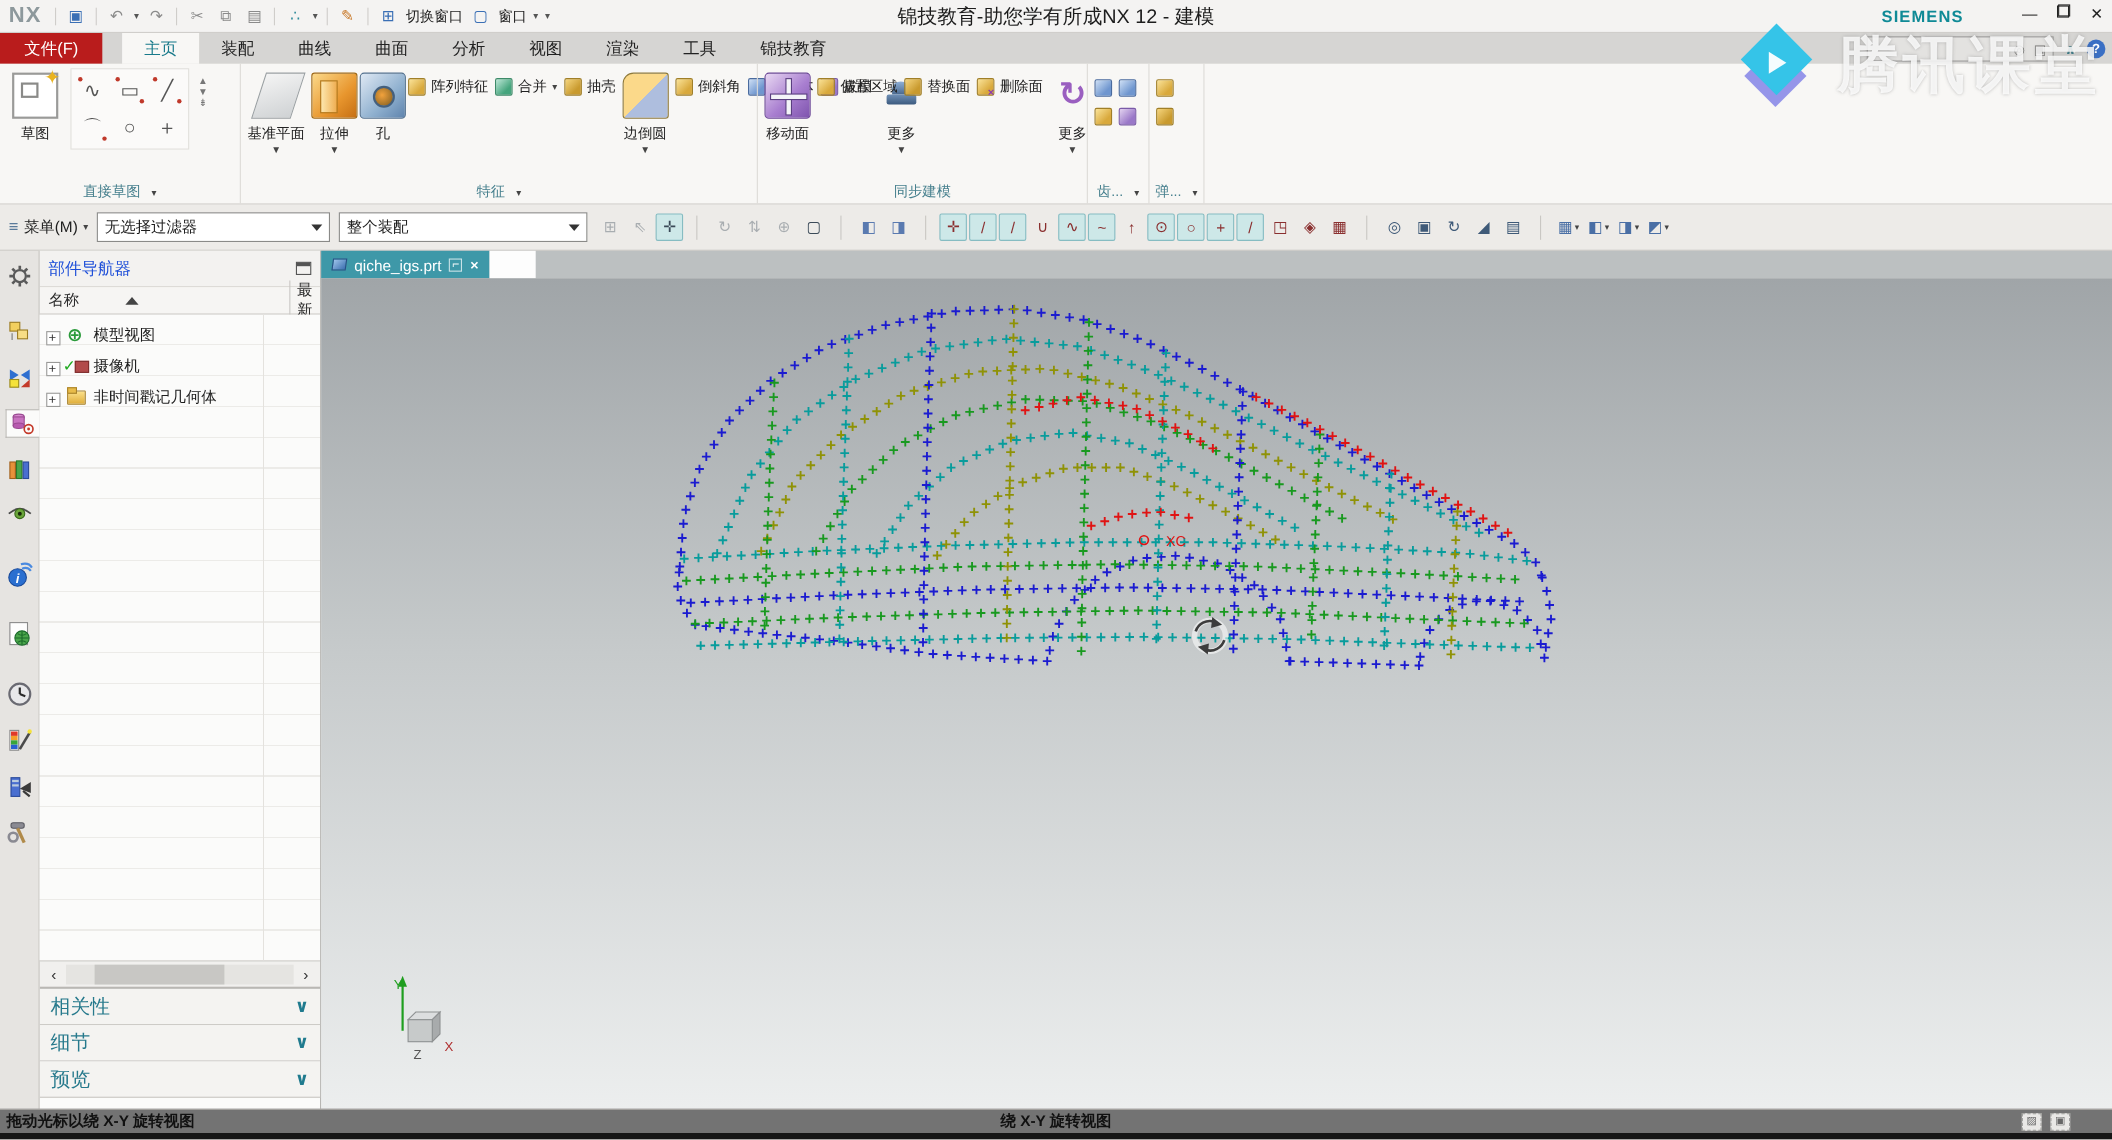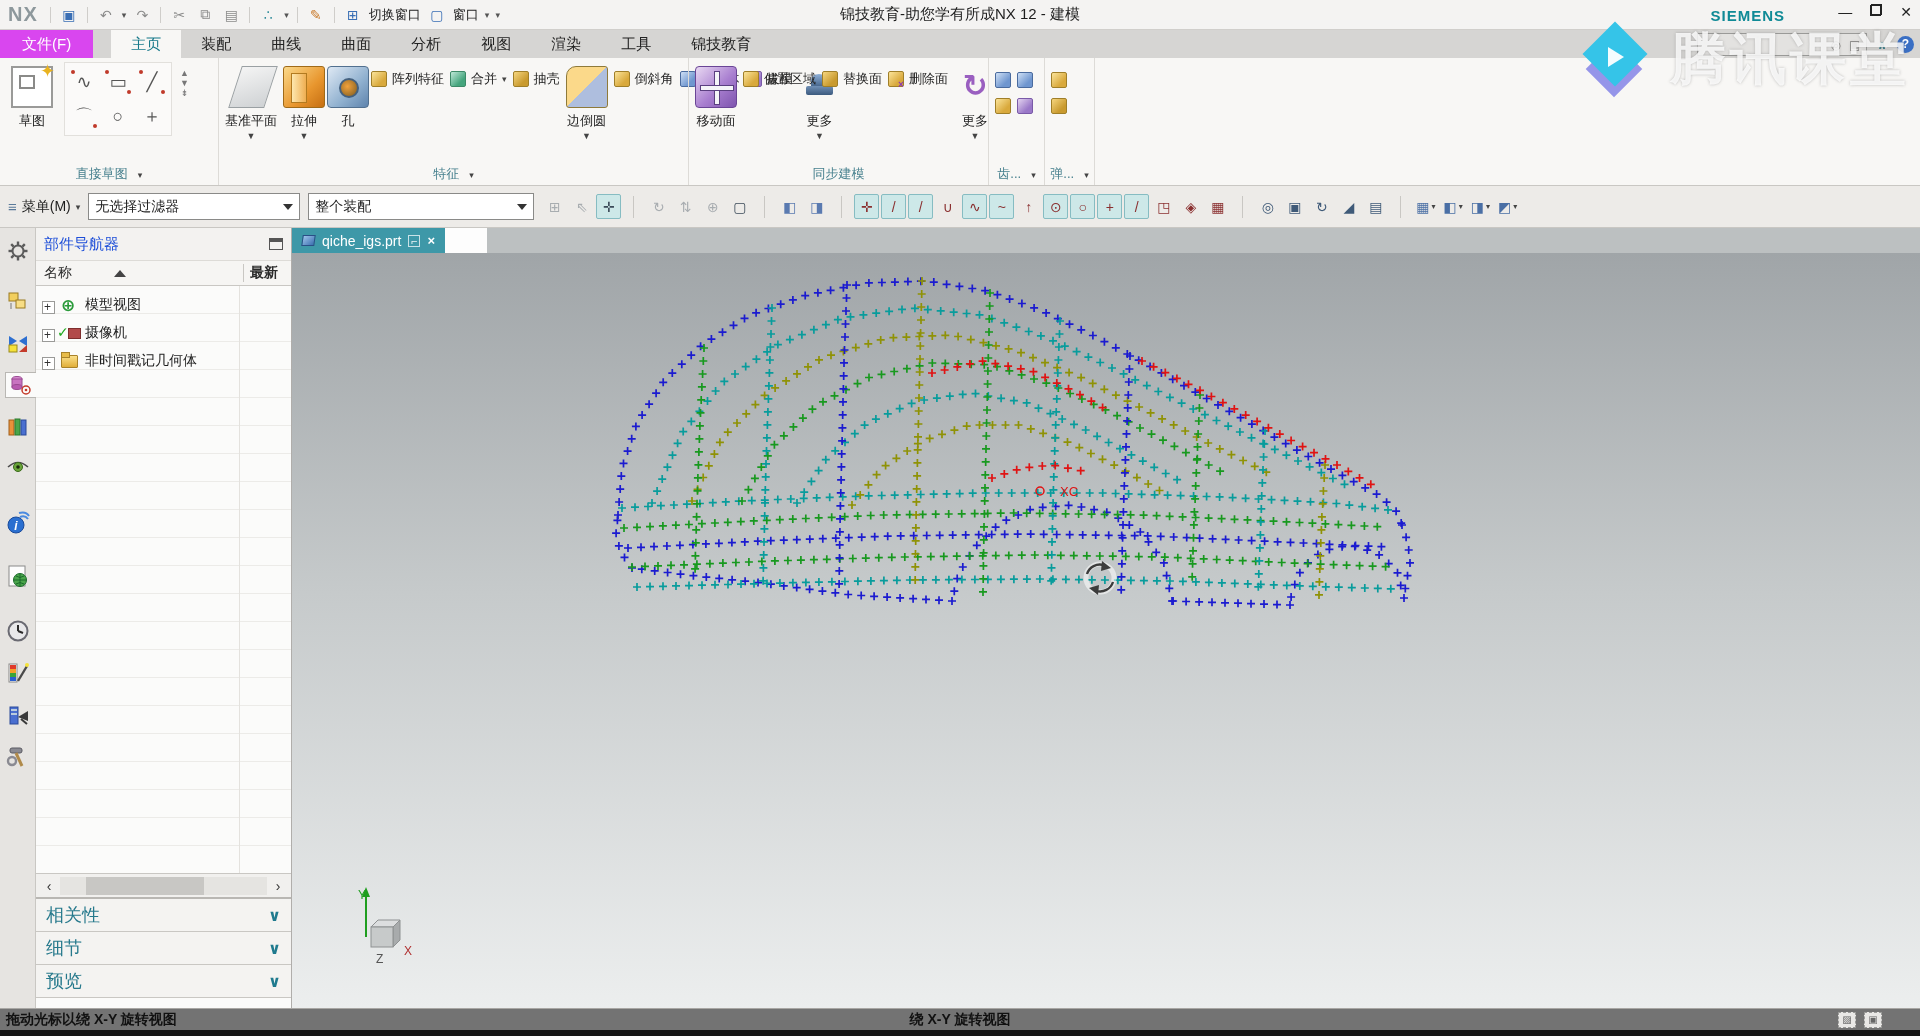--- a/index.html
+++ b/index.html
@@ -10,31 +10,31 @@
   .titlebar { position:absolute; top:0; left:0; right:0; height:30px; background:#f4f3f2; display:flex; align-items:center; border-bottom:1px solid #d0cecb; }
   .nx-logo { font-size:20px; font-weight:bold; color:#8d989c; padding:0 10px 0 8px; letter-spacing:1px; }
   .qat { display:flex; align-items:center; gap:6px; color:#8b8b8b; font-size:14px; }
   .qat .qi { width:20px; text-align:center; cursor:default; }
   .qat .sep { width:1px; height:16px; background:#cfcdca; margin:0 2px; }
   .qat .blue { color:#3a6fb5; }
   .qat .teal { color:#2e8b9a; }
   .qat .orange { color:#c97b2d; }
   .qat .txt { color:#222; font-size:13px; }
   .qat .dd { font-size:9px; color:#555; }
-  .title-center { position:absolute; left:50%; transform:translateX(-50%); display:flex; font-size:15px; color:#1d1d1d; white-space:nowrap; }
+  .title-center { position:absolute; left:50%; transform:translateX(-50%); display:flex; font-size:18px; color:#1d1d1d; white-space:nowrap; }
   .brand { position:absolute; right:135px; top:7px; color:#0f8a96; font-weight:bold; font-size:15px; letter-spacing:1px; }
   .winbtns { position:absolute; right:8px; top:4px; display:flex; gap:18px; color:#222; font-size:14px; }
   .winbtns span { cursor:default; }
   .restore-glyph { position:relative; width:12px; height:12px; display:inline-block; }
   .restore-glyph::before { content:""; position:absolute; left:0; bottom:0; width:9px; height:9px; border:1px solid #222; background:#f4f3f2; }
   .restore-glyph::after { content:""; position:absolute; right:0; top:0; width:9px; height:9px; border:1px solid #222; }
 
   
   .tabrow { position:absolute; top:30px; left:0; right:0; height:28px; background:#d6d5d3; display:flex; align-items:stretch; }
-  .file-tab { background:#d946ef; color:#fff; font-size:15px; padding:4px 22px; display:flex; align-items:center; }
+  .file-tab { background:#b91c1c; color:#fff; font-size:15px; padding:4px 22px; display:flex; align-items:center; }
   .rtab { padding:4px 20px; font-size:15px; color:#222; display:flex; align-items:center; cursor:default; }
   .rtab.active { background:#f8f7f5; color:#17798a; }
   .tabrow-right { position:absolute; right:6px; top:3px; display:flex; align-items:center; gap:10px; }
   .cmdbox { width:170px; height:23px; border:1px solid #9a9a98; background:#e3e2e0; display:flex; align-items:center; justify-content:flex-end; gap:8px; padding:0 6px; color:#7a7a78; font-size:12px; }
   .chev-up { color:#3c7d8a; font-size:12px; font-weight:bold; }
   .help-circ { width:17px; height:17px; border-radius:50%; background:#3a6fc4; color:#fff; font-size:12px; font-weight:bold; text-align:center; line-height:17px; }
 
   
   .ribbon { position:absolute; top:58px; left:0; right:0; height:128px; background:#f8f7f5; border-bottom:1px solid #c9c7c3; display:flex; }
   .rgroup { position:relative; height:100%; padding:4px 6px 20px 6px; display:flex; align-items:flex-start; gap:6px; }
@@ -111,21 +111,21 @@
   .rb-ic { position:absolute; left:5px; width:26px; height:26px; display:flex; align-items:center; justify-content:center; }
   .rb-ic.active { background:#fbfbfa; border:1px solid #b9b7b3; border-right:none; width:31px; left:5px; }
 
   .panel { width:256px; flex:0 0 256px; background:#fbfbfa; border-right:1px solid #b0aeab; display:flex; flex-direction:column; }
   .panel-title { height:32px; display:flex; align-items:center; justify-content:space-between; padding:0 8px; font-size:15px; color:#1d4ed8; background:#f3f2f0; }
   .float-icon { width:14px; height:12px; border:1px solid #555; position:relative; }
   .float-icon::before { content:""; position:absolute; left:0; right:0; top:0; height:3px; background:#555; }
   .panel-hdr { height:26px; display:flex; align-items:center; font-size:14px; color:#2b2b2b; background:#f6f5f3; border-top:1px solid #dddbd7; border-bottom:1px solid #c9c7c3; }
   .col-name { flex:1; padding-left:8px; display:flex; align-items:center; gap:42px; }
   .sort-tri { width:0; height:0; border-left:6px solid transparent; border-right:6px solid transparent; border-bottom:7px solid #444; }
-  .col-latest { width:48px; border-left:1px solid #c9c7c3; padding-left:6px;font-weight:bold; }
+  .col-latest { width:28px; border-left:1px solid #c9c7c3; padding-left:6px; }
   .tree { position:relative; flex:1; background:
       linear-gradient(to right, transparent 0 203px, #e4e2de 203px 204px, transparent 204px),
       repeating-linear-gradient(to bottom, #fbfbfa 0 27px, #ecebe8 27px 28px); }
   .trow { height:28px; display:flex; align-items:flex-end; gap:6px; padding-left:6px; font-size:14px; color:#1d1d1d; }
   .expander { width:13px; height:13px; border:1px solid #9a9a98; background:#fff; position:relative; flex:0 0 13px; }
   .expander::before { content:"+"; position:absolute; left:1px; top:-2px; font-size:12px; color:#333; }
   .ticon { width:18px; height:16px; position:relative; flex:0 0 18px; }
   .ic-model::before { content:"⊕"; position:absolute; left:0; top:-3px; color:#2a9a3a; font-size:17px; font-weight:bold; }
   .ic-camera::before { content:"✓"; position:absolute; left:-4px; top:-2px; color:#1faa1f; font-size:14px; font-weight:bold; }
   .ic-camera::after { content:""; position:absolute; left:7px; top:2px; width:11px; height:9px; background:#b24a4a; border:1px solid #7e2e2e; }

